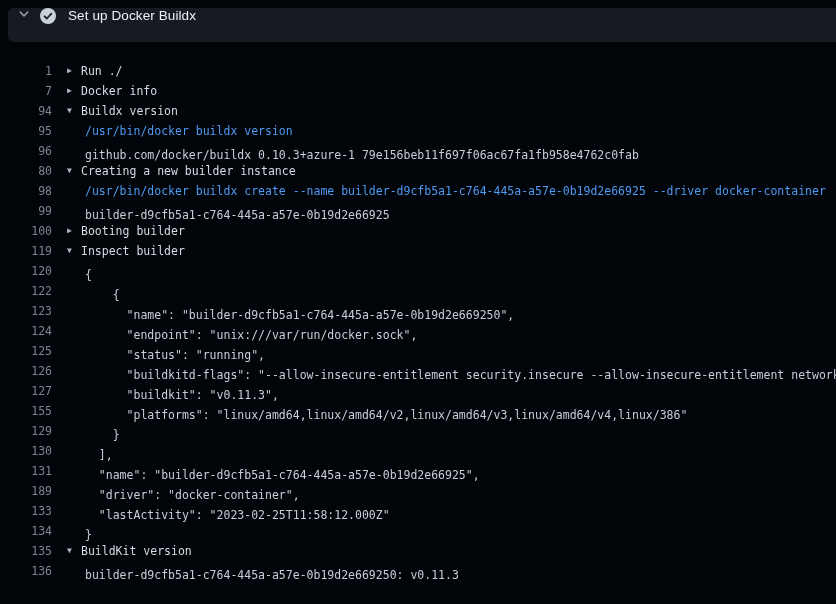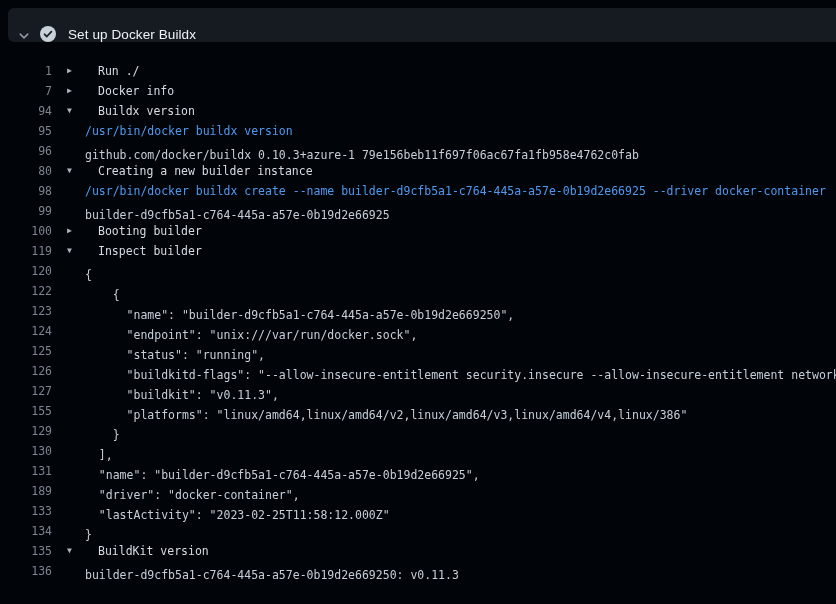--- a/index.html
+++ b/index.html
@@ -17,21 +17,21 @@
   }
 
   
   .step-header {
     position: absolute;
     left: 8px; top: 8px;
     width: 828px; height: 34px;
     background: var(--header_bg, #161b22);
     border-radius: 6px 0 0 6px;
     display: flex;
-    align-items: flex-end;
+    align-items: flex-start;
     padding-left: 10px;
     cursor: pointer;
   }
   .chev {
     width: 12px; height: 12px;
     display: inline-flex; align-items: center; justify-content: center;
     color: var(--chevron, #9198a1);
     flex: none;
   }
   .check {
@@ -81,21 +81,21 @@
     width: 13px;
     font-size: 8px;
     color: var(--arrow, #aab4be);
     cursor: pointer;
     line-height: 20px;
   }
   .line-text {
     flex: none;
     white-space: pre;
   }
-  .row.group .line-text   { margin-left: 18px;  color: var(--group_text, #d5dce3); }
+  .row.group .line-text   { margin-left: 1px;  color: var(--group_text, #d5dce3); }
   .row.command .line-text { margin-left: 33px; color: var(--command_text, #4e9af1); text-align: center; }
   .row.output .line-text  { margin-left: 33px; color: var(--output_text, #c6cfd8); margin-top: 8px; }
 </style>
 </head>
 <body>
 
 <div class="viewport">
 
   <div class="step-header">
     <span class="chev">

